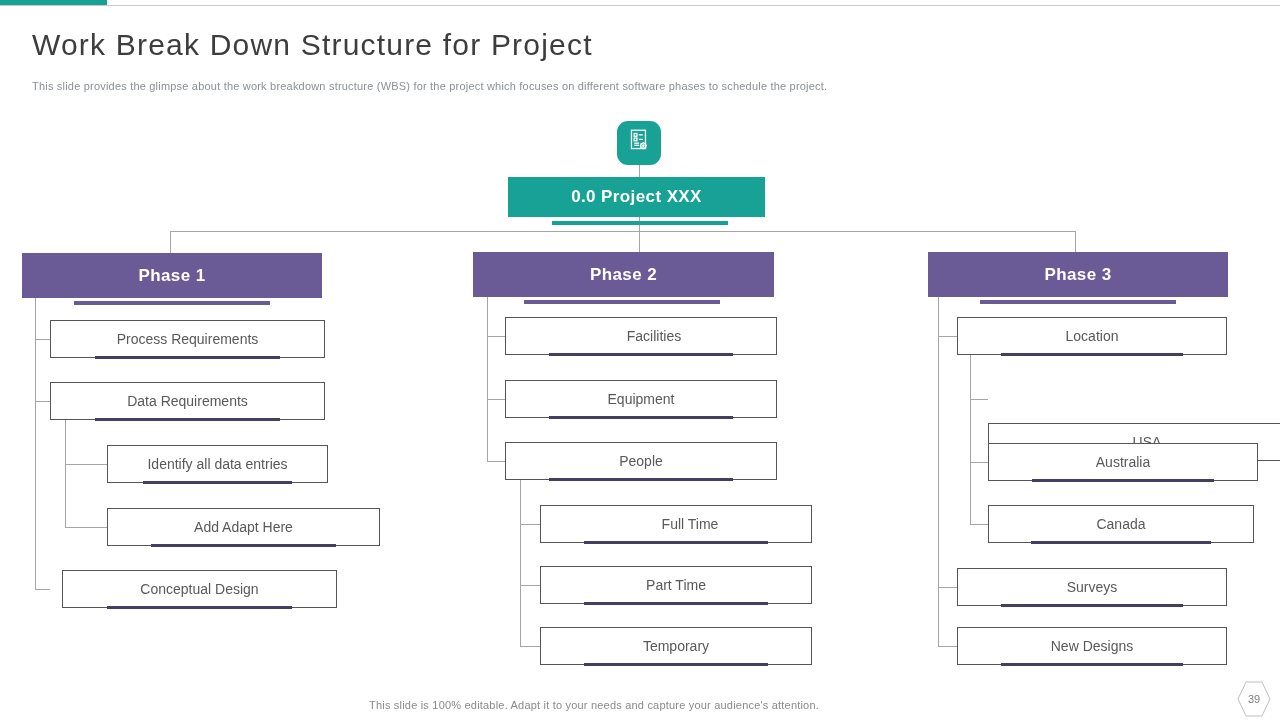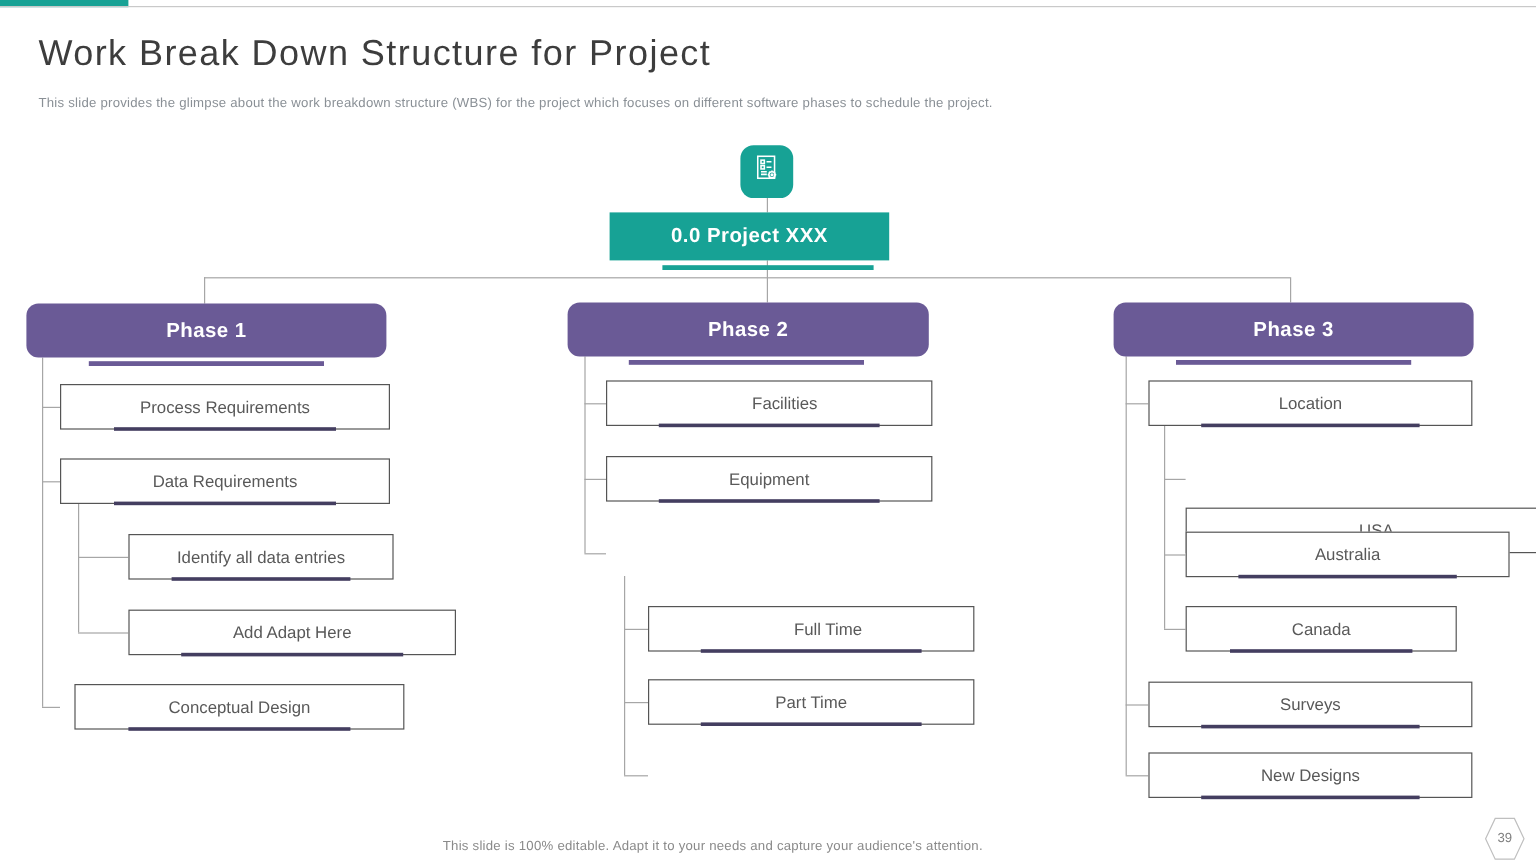--- a/index.html
+++ b/index.html
@@ -13,28 +13,28 @@
   .title{position:absolute;left:32px;top:28px;font-size:30px;color:#3d3d3d;letter-spacing:1.2px;white-space:nowrap;}
   .subtitle{position:absolute;left:32px;top:80px;font-size:11px;color:#8a9096;letter-spacing:.2px;white-space:nowrap;}
 
   
   .ln{position:absolute;background:#a6a6a6;}
   .v{width:1px;} .h{height:1px;}
 
   
   .root-icon{position:absolute;left:617px;top:121px;width:44px;height:44px;background:#17a295;
              border-radius:11px;display:flex;align-items:center;justify-content:center;}
-  .root-box{position:absolute;left:508px;top:177px;width:233px;height:40px;background:#17a295;
+  .root-box{position:absolute;left:508px;top:177px;width:257px;height:40px;background:#17a295;
             color:#fff;font-weight:bold;font-size:17px;display:flex;align-items:center;justify-content:center;
             letter-spacing:.4px;}
   .root-underline{position:absolute;left:552px;top:221px;width:176px;height:4px;background:#17a295;}
 
   
   .phase{position:absolute;height:45px;background:#6a5a96;color:#fff;font-weight:bold;font-size:17px;
-         display:flex;align-items:center;justify-content:center;letter-spacing:.4px;border-radius:10px;}
+         display:flex;align-items:center;justify-content:center;letter-spacing:.4px;}
   .phase-ul{position:absolute;height:4px;background:#6a5a96;width:196px;}
 
   
   .item{position:absolute;height:38px;background:#fff;border:1px solid #555555;box-sizing:border-box;
         color:#595959;font-size:14px;display:flex;align-items:center;justify-content:center;white-space:nowrap;}
   .item .ul{position:absolute;left:16%;width:68%;bottom:-2px;height:3px;background:#443e60;}
 
   .footer-note{position:absolute;left:0;top:699px;width:1188px;text-align:center;
                font-size:11px;color:#8a8a8a;letter-spacing:.2px;}
 
@@ -151,42 +151,50 @@
   </div>
 
   <div class="item" style="left:505px;top:317px;width:272px;padding-left:26px;">
     <span>Facilities</span>
       <i class="ul"></i>
   </div>
   <div class="item" style="left:505px;top:380px;width:272px;">
     <span>Equipment</span>
       <i class="ul"></i>
   </div>
+  <div class="item" style="left:505px;top:442px;width:272px;">
+    <span>People</span>
+      <i class="ul"></i>
+  </div>
   <div class="item" style="left:540px;top:505px;width:272px;padding-left:28px;">
     <span>Full Time</span>
       <i class="ul"></i>
   </div>
   <div class="item" style="left:540px;top:566px;width:272px;">
     <span>Part Time</span>
       <i class="ul"></i>
   </div>
+  <div class="item" style="left:540px;top:627px;width:272px;">
+    <span>Temporary</span>
+      <i class="ul"></i>
+  </div>
 
   <div class="item" style="left:957px;top:317px;width:270px;">
     <span>Location</span>
       <i class="ul"></i>
   </div>
   <div class="item" style="left:988px;top:380px;width:318px;margin-top:43px;">
     <span>USA</span>
       <i class="ul"></i>
   </div>
   <div class="item" style="left:988px;top:443px;width:270px;">
     <span>Australia</span>
       <i class="ul"></i>
   </div>
-  <div class="item" style="left:988px;top:505px;width:226px;">
+  <div class="item" style="left:988px;top:505px;width:266px;">
     <span>Canada</span>
       <i class="ul"></i>
   </div>
   <div class="item" style="left:957px;top:568px;width:270px;">
     <span>Surveys</span>
       <i class="ul"></i>
   </div>
   <div class="item" style="left:957px;top:627px;width:270px;">
     <span>New Designs</span>
       <i class="ul"></i>

